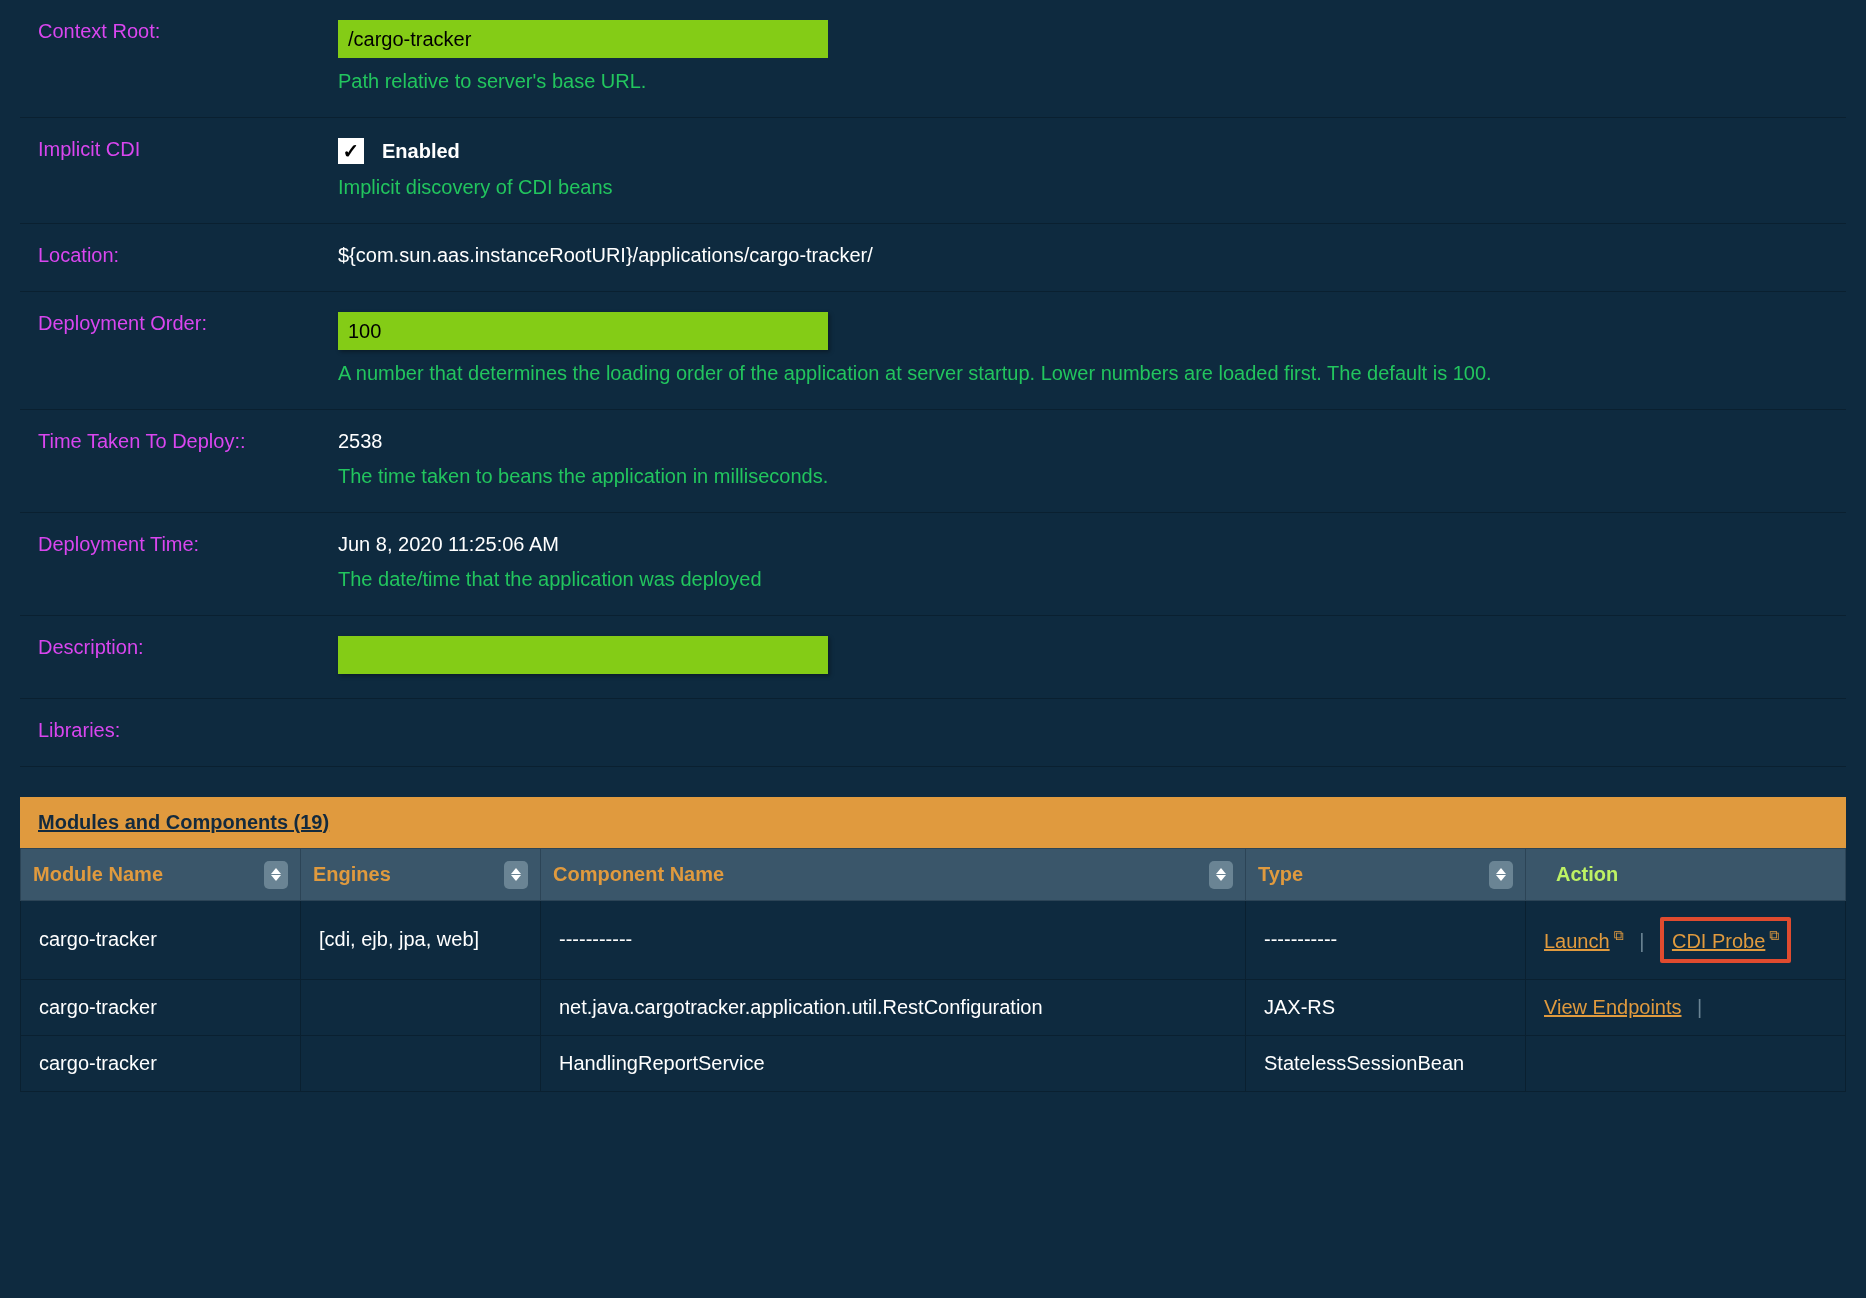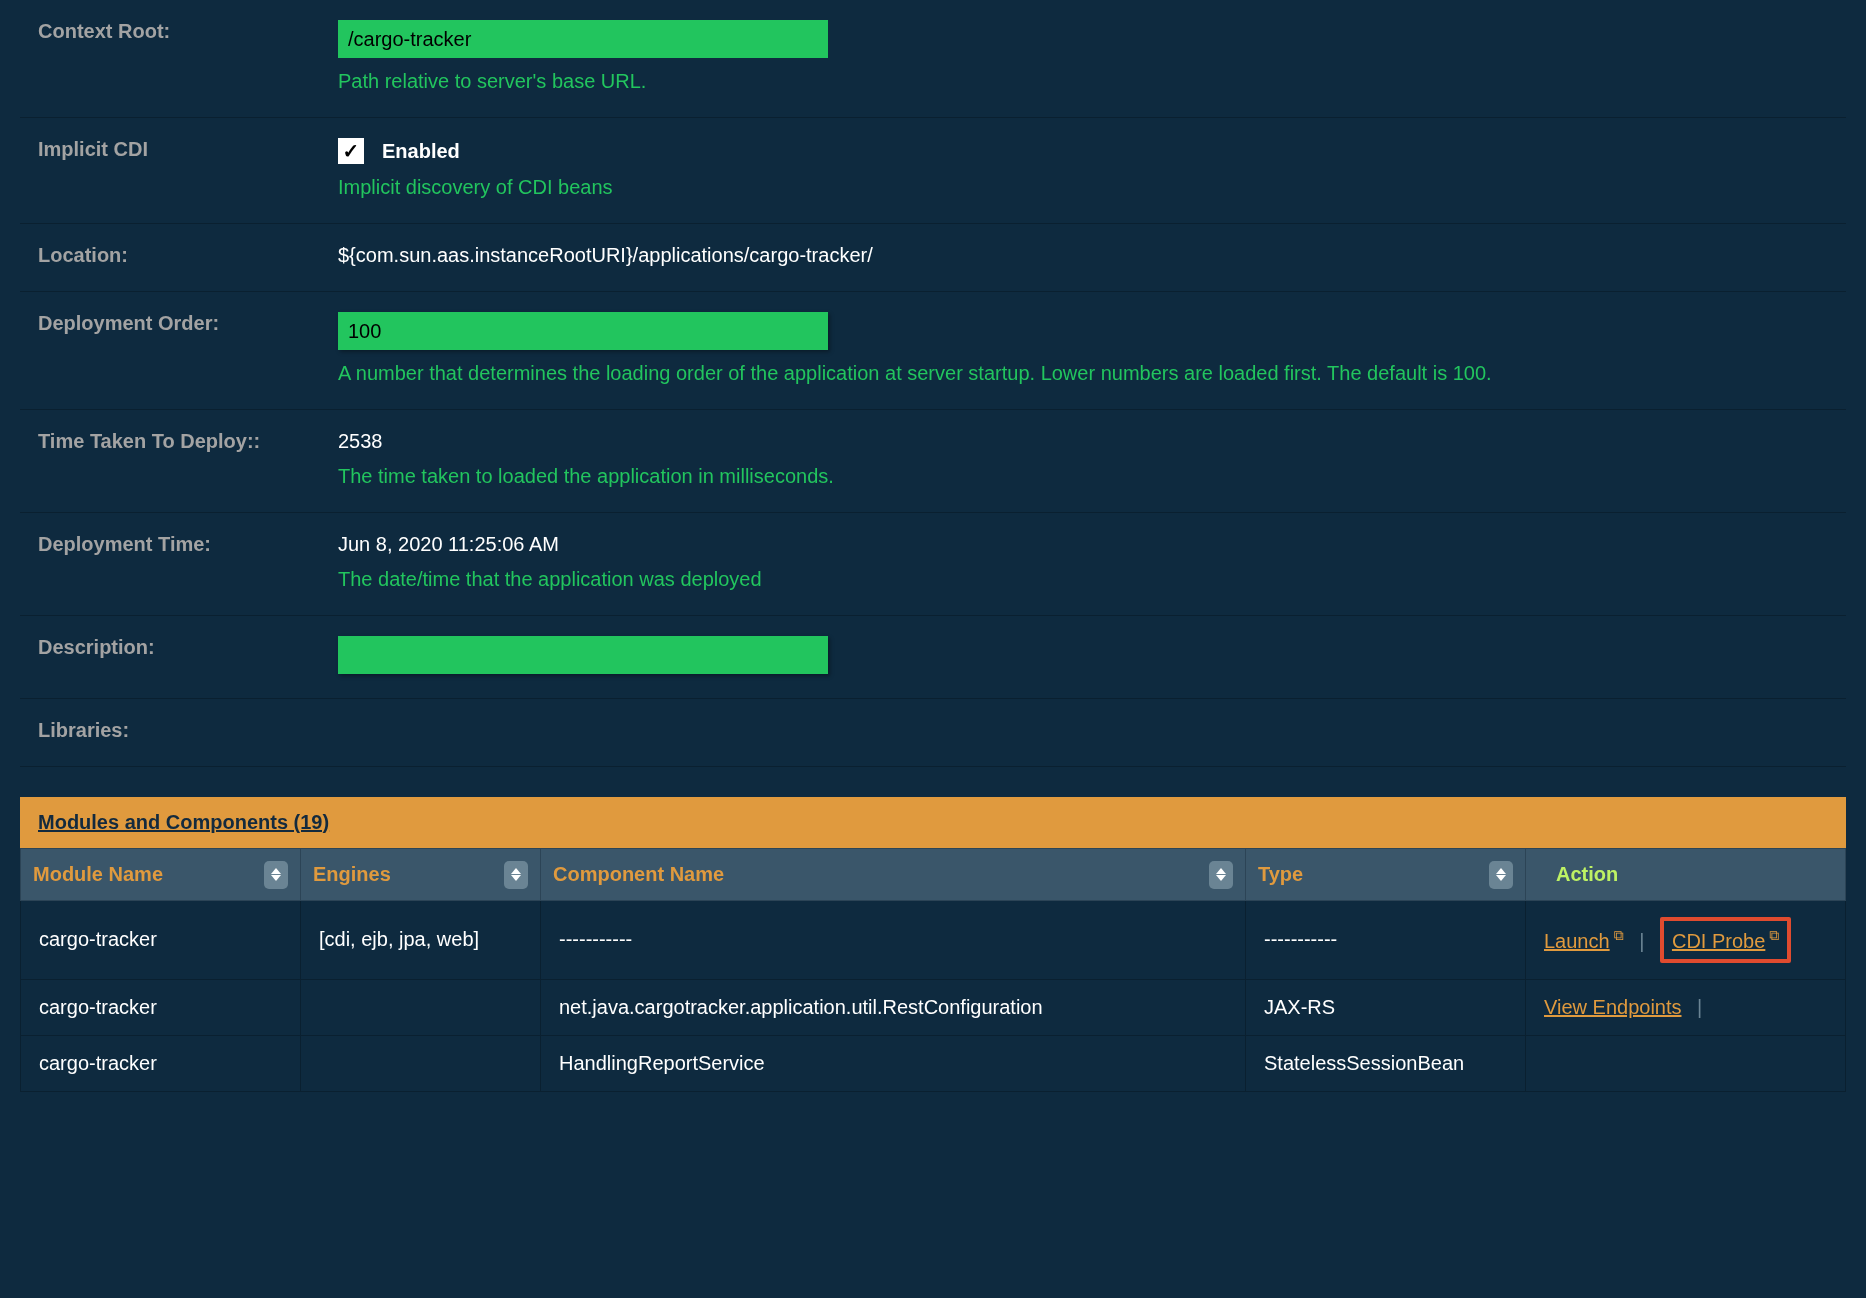--- a/index.html
+++ b/index.html
@@ -16,37 +16,37 @@
     }
     .form-row {
       border-bottom: 1px solid #0a2030;
     }
     .form-row td {
       vertical-align: top;
       padding: 20px 18px 24px 18px;
     }
     .label-cell {
       width: 300px;
-      font-weight: bold;
-      color: #a3a3a3;
+      font-weight: normal;
+      color: #d946ef;
     }
     .value-cell {
       color: #ffffff;
     }
     .hint {
       color: #22c55e;
       margin-top: 12px;
       font-weight: normal;
     }
     .text-input {
       width: 490px;
       height: 38px;
       padding: 4px 10px;
       font-size: 20px;
-      background: #22c55e;
+      background: #84cc16;
       color: #000000;
       border: none;
     }
     .text-input.shadowed {
       box-shadow: 2px 2px 4px rgba(0,0,0,0.35);
     }
     .cb-wrap {
       display: flex;
       align-items: center;
       gap: 18px;
@@ -186,21 +186,21 @@
       <td class="value-cell">
         <input class="text-input shadowed" type="text" value="100" style="">
         <div class="hint">A number that determines the loading order of the application at server startup. Lower numbers are loaded first. The default is 100.</div>
       </td>
     </tr>
 
     <tr class="form-row">
       <td class="label-cell">Time Taken To Deploy::</td>
       <td class="value-cell">
         <div>2538</div>
-        <div class="hint">The time taken to loaded the application in milliseconds.</div>
+        <div class="hint">The time taken to beans the application in milliseconds.</div>
       </td>
     </tr>
 
     <tr class="form-row">
       <td class="label-cell">Deployment Time:</td>
       <td class="value-cell">
         <div>Jun 8, 2020 11:25:06 AM</div>
         <div class="hint">The date/time that the application was deployed</div>
       </td>
     </tr>

